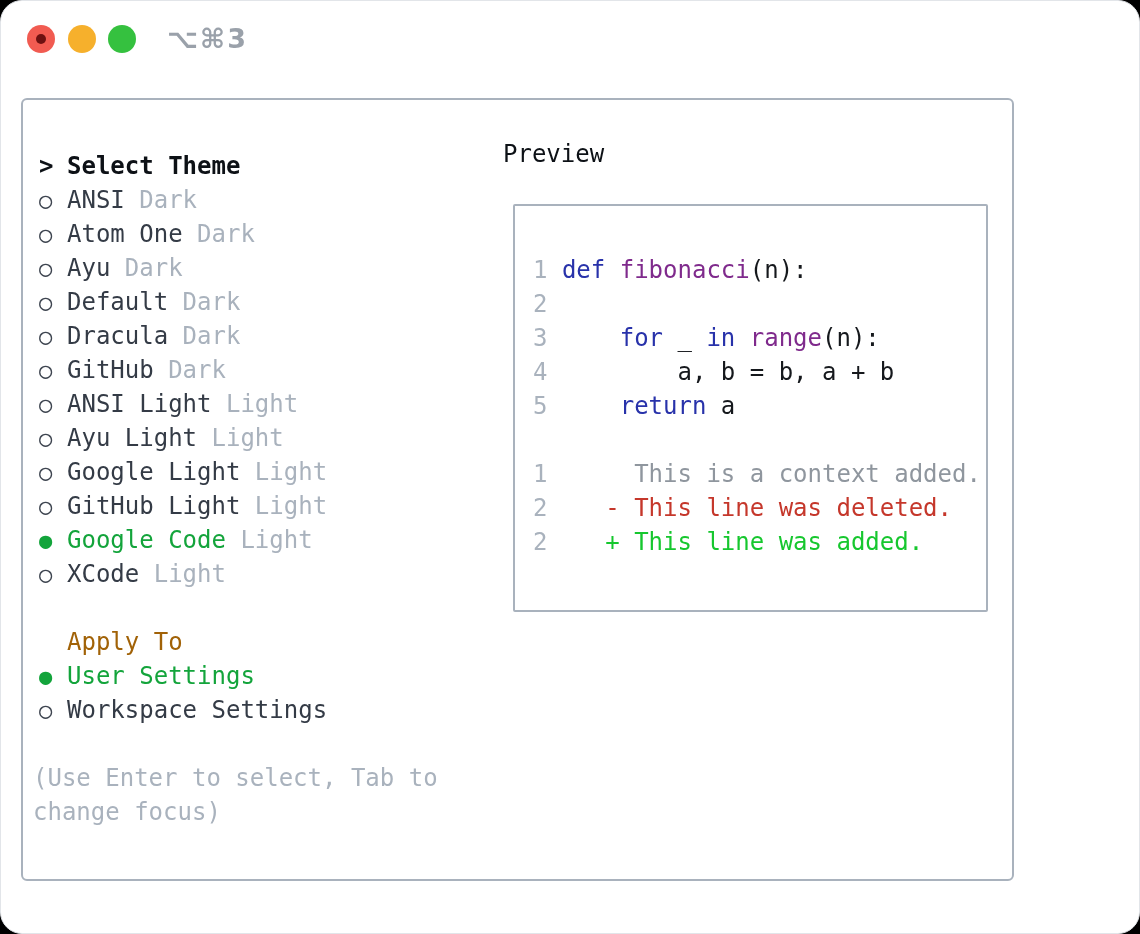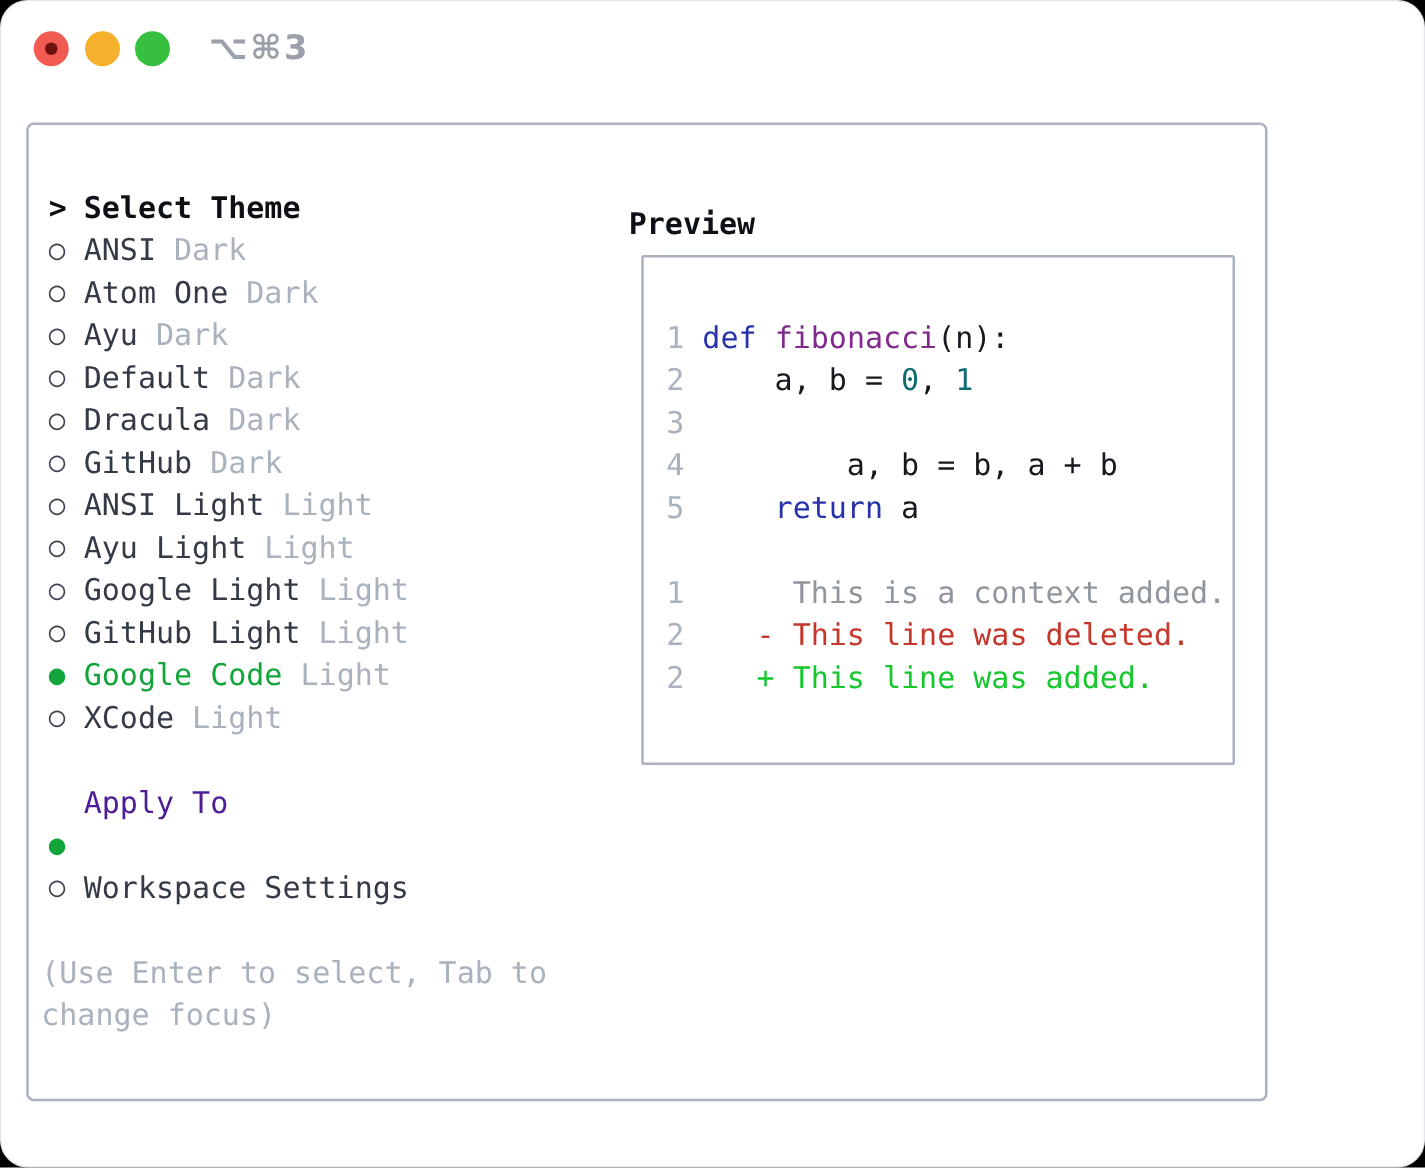--- a/index.html
+++ b/index.html
@@ -28,35 +28,35 @@
   .panel{
     position:absolute;left:20px;top:97px;width:993px;height:783px;
     border:2px solid var(--border);border-radius:6px;box-sizing:border-box;
     font-size:24px;color:var(--primary_text);
   }
   .left{position:absolute;left:10px;top:49px;}
   .row{display:flex;align-items:center;height:34px;white-space:pre;}
   .glyph{display:inline-block;width:34px;padding-left:6px;box-sizing:border-box;flex:none;}
   .prompt{font-weight:bold;color:var(--header_text);}
   .h1{font-weight:bold;color:var(--header_text);}
-  .h2{color:#4c1d95;}
+  .h2{color:#a16207;}
   .radio{color:#3e4550;font-size:22px;}
   .radio.sel{color:var(--accent_green);}
   .tname{color:var(--primary_text);}
   .tname.sel{color:var(--accent_green);}
   .tdim{color:var(--dim_text);}
   .spacer34{height:34px;}
   .help{
     width:422px;line-height:34px;color:var(--dim_text);
     white-space:normal;word-break:normal;
   }
   
   .prev-h{
-    position:absolute;left:480px;top:62px;height:34px;line-height:34px;
-    font-weight:bold;color:var(--header_text);
+    position:absolute;left:480px;top:37px;height:34px;line-height:34px;
+    font-weight:normal;color:var(--header_text);
   }
   .prev-box{
     position:absolute;left:490px;top:104px;width:475px;height:408px;
     border:2px solid var(--border);border-radius:2px;box-sizing:border-box;
     padding:47px 10px 0 18px;overflow:hidden;
   }
   .pline{display:flex;height:34px;align-items:center;white-space:pre;}
   .ln{display:inline-block;width:2ch;color:var(--line_number);flex:none;}
   .lc{white-space:pre;text-align:right;}
   .tok-kw{color:var(--syntax_keyword);}
@@ -105,36 +105,36 @@
         </div>
 
       <div class="spacer34"></div>
 
       <div class="row">
         <span class="glyph"></span>
         <span class="h2">Apply To</span>
       </div>
 
       <div id="apply-list">
-          <div class="row"><span class="glyph radio sel">●</span></div>
+          <div class="row"><span class="glyph radio sel">●</span><span class="tname sel">User Settings</span></div>
           <div class="row"><span class="glyph radio">○</span><span class="tname">Workspace Settings</span></div>
         </div>
 
       <div class="spacer34"></div>
 
       <div class="help">(Use Enter to select, Tab to change focus)</div>
     </div>
 
     <div class="prev-h">Preview</div>
 
     <div class="prev-box">
       <div id="code-lines">
           <div class="pline"><span class="ln">1</span><span class="lc"><span class="tok-kw">def</span><span class="tok-pl"> </span><span class="tok-fn">fibonacci</span><span class="tok-pl">(n):</span></span></div>
-          <div class="pline"><span class="ln">2</span><span class="lc"><span class="tok-pl">    a, b = </span><span class="tok-lit">0</span><span class="tok-pl">, </span><span class="tok-lit">1</span></span></div>
-          <div class="pline"><span class="ln">3</span></div>
+          <div class="pline"><span class="ln">2</span></div>
+          <div class="pline"><span class="ln">3</span><span class="lc"><span class="tok-pl">    </span><span class="tok-kw">for</span><span class="tok-pl"> _ </span><span class="tok-kw">in</span><span class="tok-pl"> </span><span class="tok-fn">range</span><span class="tok-pl">(n):</span></span></div>
           <div class="pline"><span class="ln">4</span><span class="lc"><span class="tok-pl">        a, b = b, a + b</span></span></div>
           <div class="pline"><span class="ln">5</span><span class="lc"><span class="tok-pl">    </span><span class="tok-kw">return</span><span class="tok-pl"> a</span></span></div>
         </div>
       <div class="spacer34"></div>
       <div id="diff-lines">
           <div class="pline"><span class="ln">1</span><span class="lc context">     This is a context added.</span></div>
           <div class="pline"><span class="ln">2</span><span class="lc deleted">   - This line was deleted.</span></div>
           <div class="pline"><span class="ln">2</span><span class="lc added">   + This line was added.</span></div>
         </div>
     </div>

